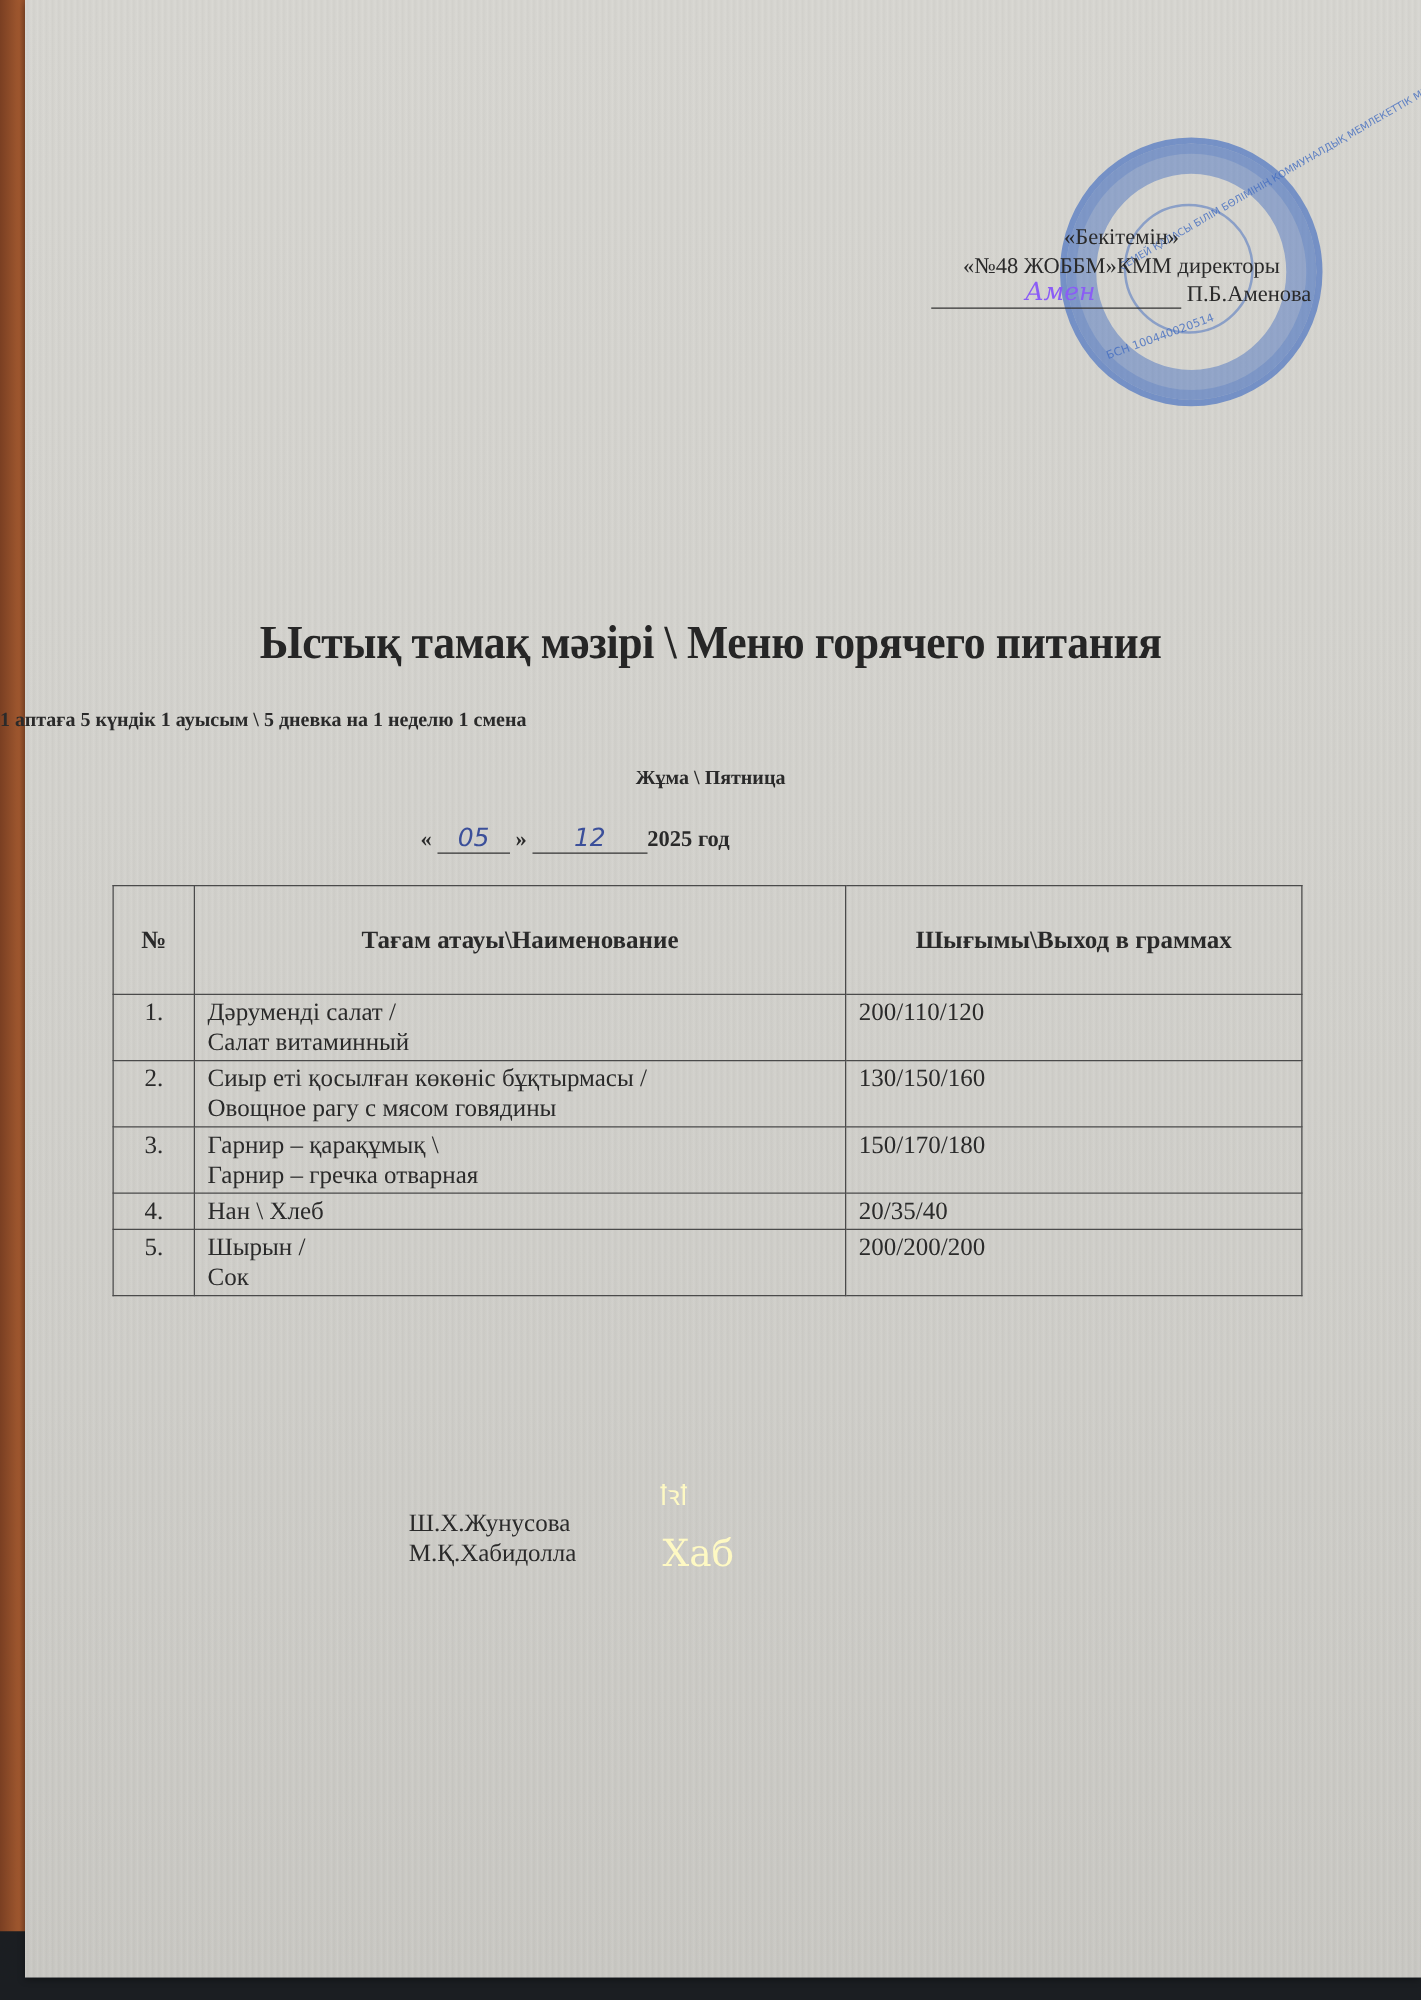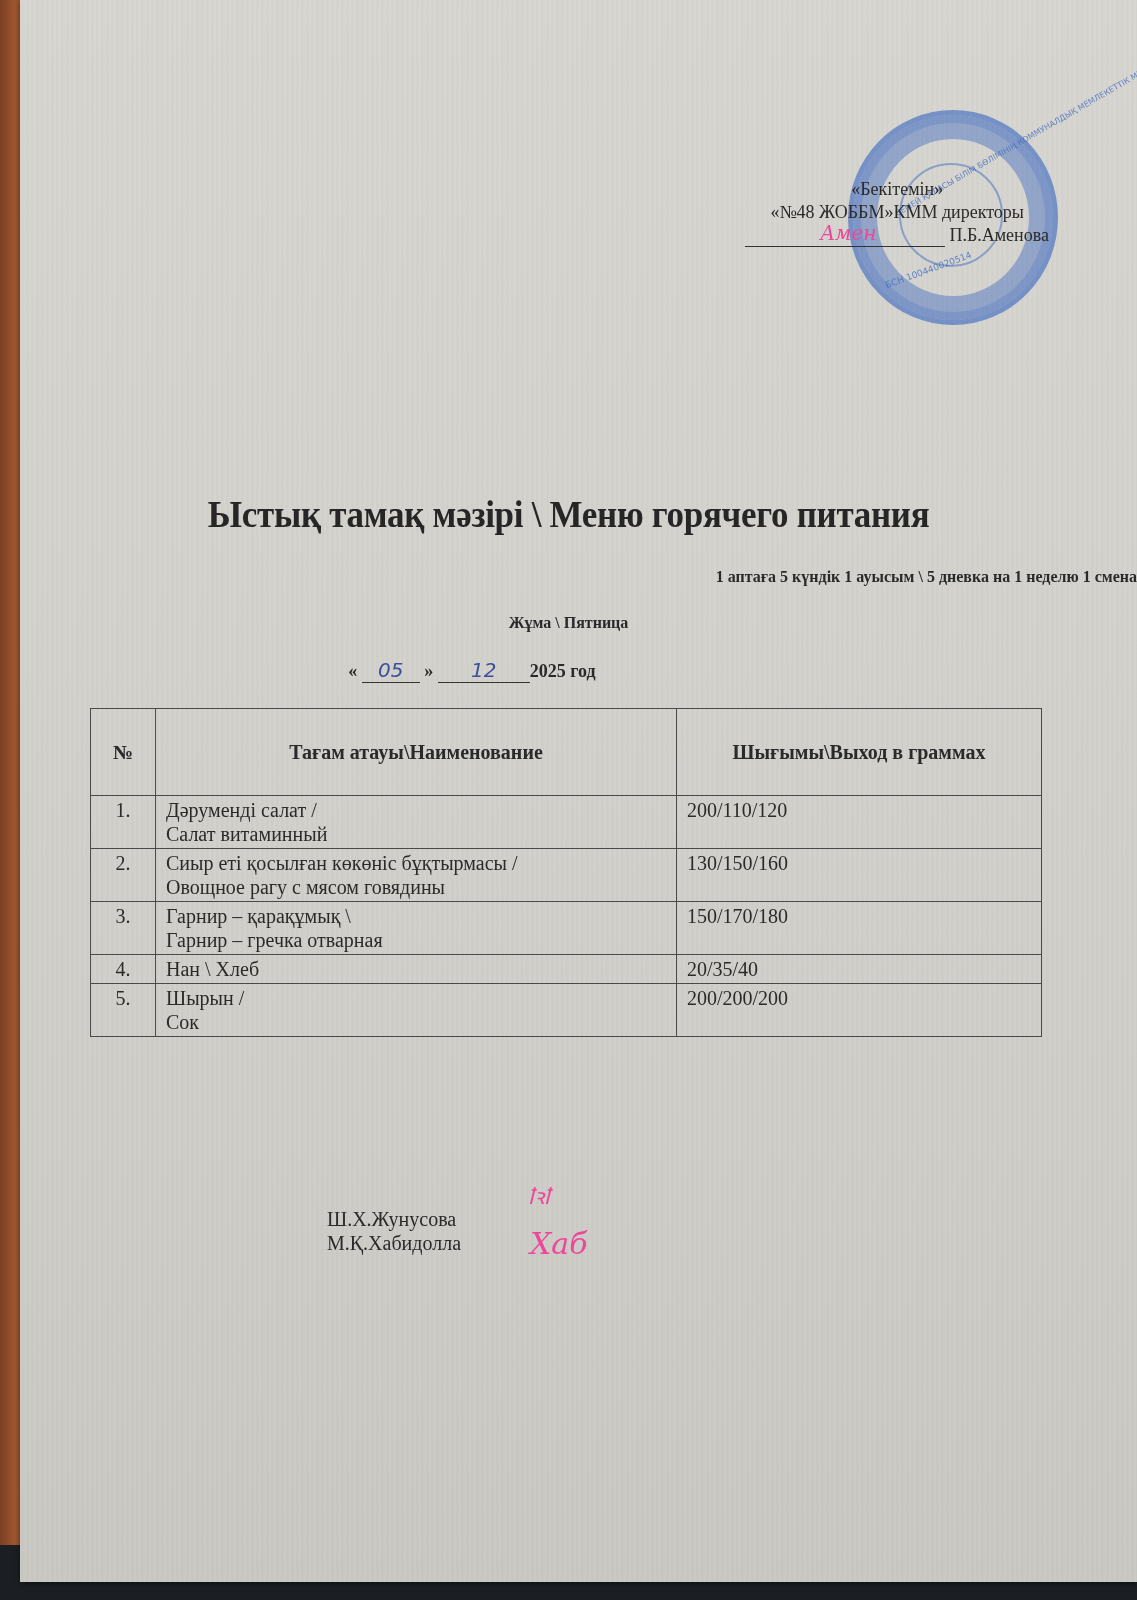--- a/index.html
+++ b/index.html
@@ -20,21 +20,21 @@
       box-shadow: 0 2px 6px rgba(0,0,0,0.4);
     }
     .approval {
       position: absolute; right: 88px; top: 178px; text-align: center;
       font-size: 18px; color: #2a2a2a; line-height: 23px;
     }
     .approval .sign-line {
       display: inline-block; width: 200px; border-bottom: 1px solid #333; height: 18px; vertical-align: bottom; margin-right: 4px; position: relative;
     }
     .approval .sig {
-      position: absolute; left: 75px; top: -6px; color: #ec4899; font-style: italic; font-size: 20px; font-family: "DejaVu Serif", serif;
+      position: absolute; left: 75px; top: -6px; color: #8b5cf6; font-style: italic; font-size: 20px; font-family: "DejaVu Serif", serif;
     }
     .stamp {
       position: absolute; left: 848px; top: 110px; width: 200px; height: 205px; border-radius: 50%;
       border: 5px solid rgba(40,90,190,0.65);
       box-shadow: inset 0 0 0 8px rgba(40,90,190,0.25), inset 0 0 0 22px rgba(0,0,0,0), inset 0 0 0 24px rgba(40,90,190,0.45);
       opacity: 0.85;
     }
     .stamp .inner {
       position: absolute; left: 46px; top: 48px; width: 100px; height: 100px; border-radius: 50%;
       border: 2px solid rgba(40,90,190,0.5);
@@ -44,30 +44,30 @@
     }
     .stamp .ring-text {
       position: absolute; left: 22px; top: 16px; font-size: 8px; color: rgba(40,90,190,0.8); transform: rotate(-30deg); font-family: "DejaVu Sans", sans-serif; white-space: nowrap;
     }
     .title {
       position: absolute; left: 0; width: 1137px; top: 492px; text-align: center;
       font-size: 38px; font-weight: bold; color: #262626; letter-spacing: -0.3px;
       transform: scaleX(0.92);
     }
     .subtitle {
-      position: absolute; left: 0; width: 1137px; top: 568px; text-align: right;
+      position: absolute; left: 0; width: 1137px; top: 568px; text-align: left;
       font-size: 16px; font-weight: bold; color: #2a2a2a;
     }
     .day {
       position: absolute; left: 0; width: 1137px; top: 614px; text-align: center;
       font-size: 16px; font-weight: bold; color: #2a2a2a;
     }
     .date {
       position: absolute; left: 0; width: 920px; top: 658px; text-align: center;
-      font-size: 18px; font-weight: bold; color: #2a2a2a; margin-left: 12px;
+      font-size: 18px; font-weight: bold; color: #2a2a2a;
     }
     .date .blank {
       display: inline-block; border-bottom: 1px solid #333; text-align: center;
       color: #3b4f9a; font-style: italic; font-weight: normal; font-family: "DejaVu Sans", sans-serif; font-size: 20px;
     }
     .date .d { width: 58px; }
     .date .m { width: 92px; }
     table.menu {
       position: absolute; left: 90px; top: 708px; width: 952px;
       border-collapse: collapse; color: #2a2a2a; font-size: 20px;
@@ -81,21 +81,21 @@
     table.menu td.name { width: 500px; }
     table.menu th.c-num { width: 44px; }
     table.menu th.c-name { width: 500px; }
     table.menu tr.single td { height: 24px; }
     .signatures {
       position: absolute; left: 327px; top: 1207px; font-size: 20px; color: #2a2a2a; line-height: 24px;
     }
     .signatures .row { display: flex; }
     .signatures .lbl { width: 305px; }
     .sig2 {
-      position: absolute; color: #ec4899; font-style: italic; font-family: "DejaVu Serif", serif;
+      position: absolute; color: #fef9c3; font-family: "DejaVu Serif", serif;
     }
   </style>
 </head>
 <body>
 
 <div class="desk-left"></div>
 
 <div class="paper"></div>
 
 <div class="stamp">

